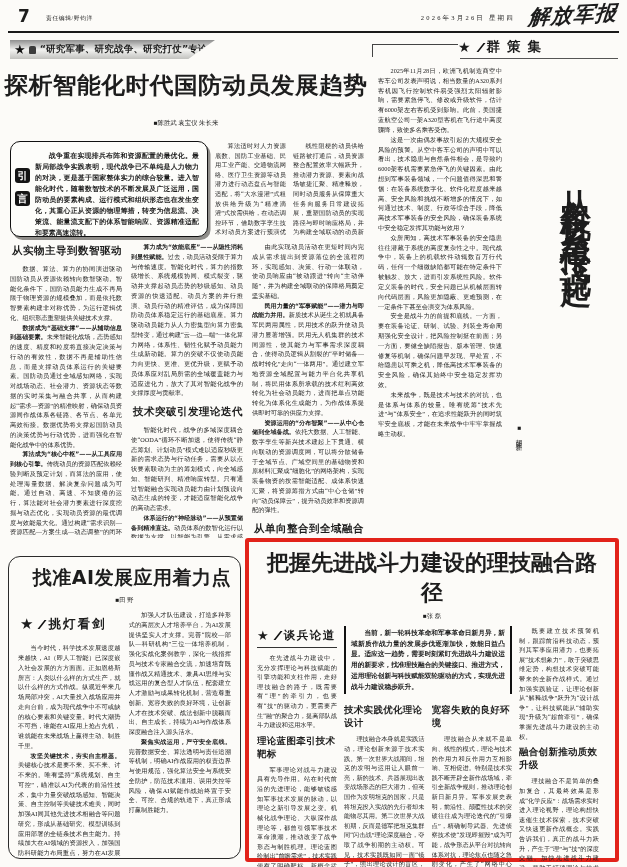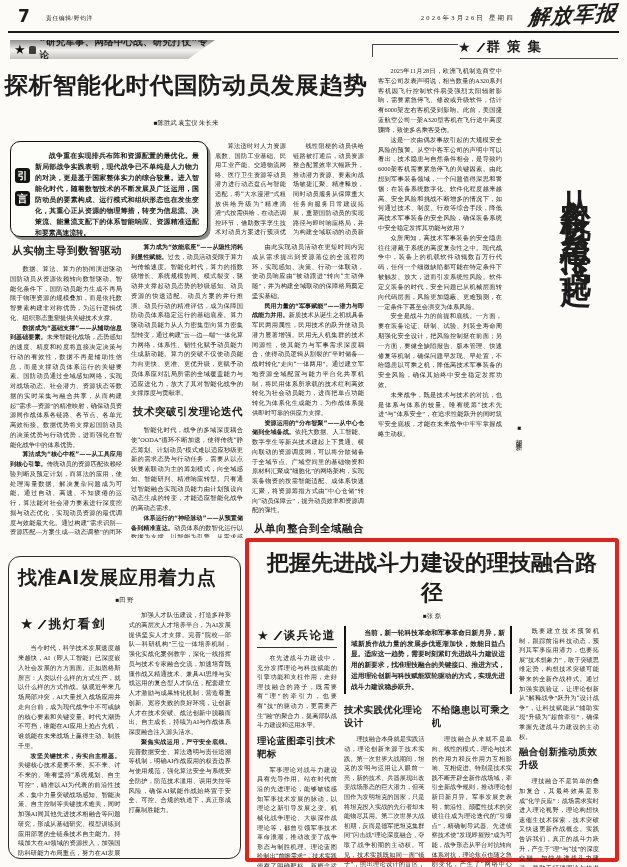--- a/index.html
+++ b/index.html
@@ -62,21 +62,21 @@
               font-size:6.25px; line-height:1.57; text-align:justify; }
   .qcj-text p { text-indent:2em; }
   .qcj-byline { position:absolute; left:514px; top:424px; writing-mode:vertical-rl;
                 font-size:6.5px; letter-spacing:2.5px; }
   .qcj-headline { position:absolute; left:552px; top:164px; writing-mode:vertical-rl;
                   font:900 31px "DejaVu Sans",sans-serif; letter-spacing:11px; line-height:1.55; }
 
   
   .ai-box { position:absolute; left:8px; top:556px; width:233px; height:303px;
             border:1.6px solid #2b2b2b; border-radius:12px; background:#fcfbf8; padding:7px 9px 6px; }
-  .ai-headline { text-align:left; font:900 19px "DejaVu Sans",sans-serif; letter-spacing:.5px; margin-top:1px; }
+  .ai-headline { text-align:right; font:900 19px "DejaVu Sans",sans-serif; letter-spacing:.5px; margin-top:1px; }
   .ai-byline { text-align:center; font-size:6.3px; margin:5px 0 5px; }
   .ai-cols { display:flex; gap:8px; height:248px; overflow:hidden; }
   .ai-col { flex:1; font-size:6.25px; line-height:1.56; text-align:justify; overflow:hidden; }
   .ai-col p { text-indent:2em; }
   .ai-flag { display:flex; align-items:center; margin:3px 0 7px 2px; }
   .ai-flag .star { font-family:"DejaVu Sans",sans-serif; font-size:15px; margin-right:1px; }
   .ai-flag-label { font:bold 12.5px "DejaVu Sans",sans-serif; letter-spacing:2px; }
 
   
   .rb-box { position:absolute; left:245px; top:538px; width:374px; height:324px;
@@ -104,21 +104,21 @@
 
   <div class="hdr-pagenum">7</div>
   <div class="hdr-editor">责任编辑/野钧洋</div>
   <div class="hdr-date">2026年3月26日  星期四</div>
   <div class="hdr-masthead">解放军报</div>
   <div class="hdr-rule"></div>
 
   <div class="banner">
     <span class="banner-star">★</span>
     <span class="banner-blob"></span>
-    <span class="banner-text">“研究军事、网络中心战、研究打仗”专论</span>
+    <span class="banner-text">“研究军事、研究战争、研究打仗”专论</span>
   </div>
   <div class="main-headline">探析智能化时代国防动员发展趋势</div>
   <div class="main-byline">■陈胜武  袁宝仪  朱长来</div>
 
   <div class="intro-row">
     <div class="intro-box">
       <span class="intro-tab tab1">引</span>
       <span class="intro-tab tab2">言</span>
       <p>战争重在实现排兵布阵和资源配置的最优化。最新局部战争实践表明，现代战争已不单纯是人力物力的对决，更是基于国家整体实力的综合较量。进入智能化时代，随着数智技术的不断发展及广泛运用，国防动员的要素构成、运行模式和组织形态也在发生变化，其重心正从资源的物理筹措，转变为信息流、决策流、能量流支配下的体系智能响应、资源精准适配和要素高速流转。</p>
     </div>
@@ -204,21 +204,21 @@
         <p class="body">军事理论对战斗力建设具有先导作用。站在时代前沿的先进理论，能够敏锐感知军事技术发展的脉动，以理论之新引导发展之变。机械化战争理论、大纵深作战理论等，都曾引领军事技术革命浪潮，推动改变了战争形态与制胜机理。理论蓝图绘制出“前瞻需求”，技术实践便有了明确靶标，新概念武器、新型作战平台的研发方向由此确立，先进战斗力建设便能沿着清晰的路线图稳步推进。</p>
       </div>
       <div class="rb-mid">
         <div class="rb-intro">当前，新一轮科技革命和军事革命日新月异，新域新质作战力量的发展步伐逐渐加快，效能日益凸显。适应这一趋势，需要时刻紧盯先进战斗力建设运用的新要求，找准理技融合的关键接口、推进方式，运用理论创新与科技赋能双轮驱动的方式，实现先进战斗力建设稳步跃升。</div>
         <div class="rb-mid-cols">
           <div class="rcol">
             <h4>技术实践优化理论设计</h4>
             <p class="body">理技融合本身就是实践活动，理论创新来源于技术实践。第一次世界大战期间，坦克的发明与运用让人眼前一亮，新的技术、兵器展现出改变战场形态的巨大潜力，但英国作为发明坦克的国家，只是将坦克投入实战的先行者却未能物尽其用。第二次世界大战初期，反而是德军把坦克集群同“闪击战”理论深度融合，夺取了战争初期的主动权。可见，技术实践既如同一面“镜子”，照出理论设计的盲区，又如同一把“锉刀”，修正理论设计中不切实际的“棱角”。先进战斗力建设是一项系统工程，需要健全先进技术敏捷响应和快速转化机制，促进指挥员、技术专家、科学家、工程师并行作业，全面检验理论可行性，模拟测试技术可靠性，不断基于实践检验迭代作战概念，以官兵可理解、可训练、可运用的方式转化理论创新成果，因势而动、顺势而为。</p>
           </div>
           <div class="rcol">
-            <h4>不给隐患以可乘之机</h4>
+            <h4>宽容失败的良好环境</h4>
             <p class="body">理技融合从来就不是单向、线性的模式，理论与技术的作用力和反作用力互相影响、互相促进。特别是技术实践不断开辟全新作战场域，牵引全新战争规则，推动理论创新日新月异。军事发展史表明，前沿性、颠覆性技术的突破往往成为理论迭代的“引爆点”，精确制导武器、先进侦察技术使“发现即摧毁”成为可能，战争形态从平台对抗转向体系对抗，理论焦点也随之急剧变化，产生了“网络中心战”“体系破击战”等全新理论。人工智能、定向能等方面的技术突破，催生“算法战”等新概念，理论迭代速度明显加快。当一项新技术足以改变战争形态和力量运用模式时，原有的理论框架便显得“捉襟见肘”，必须催生全新的作战概念和战争哲学。面对技术突破的浪潮，理论迭代应保持敏锐性和前瞻性。</p>
           </div>
         </div>
       </div>
       <div class="rb-c4">
         <p class="body">既要建立技术预警机制，跟踪前沿科技动态，预判其军事应用潜力，也要拓展“技术想象力”，敢于突破思维定势，构想技术突破可能带来的全新作战样式。通过加强实践验证，让理论创新从“解释战争”跃升为“设计战争”，让科技赋能从“辅助实现”升级为“超前牵引”，确保掌握先进战斗力建设的主动权。</p>
         <h4>融合创新推动质效升级</h4>
         <p class="body">理技融合不是简单的叠加复合，其最终效果是形成“化学反应”：战场需求实时进入理论视野，理论构想快速催生技术探索，技术突破又快速更新作战概念。实践告诉我们，真正的战斗力跃升，产生于“理”与“技”的深度交融。加快先进战斗力建设，要敢于打破理论与技术之间的壁垒，不断强化“需求—研发—检验—迭代”的反馈闭环，实现理技融合由“物理叠加”向“化学反应”的质变跃升，为先进战斗力建设注入不竭动力活力。</p>
       </div>
     </div>

